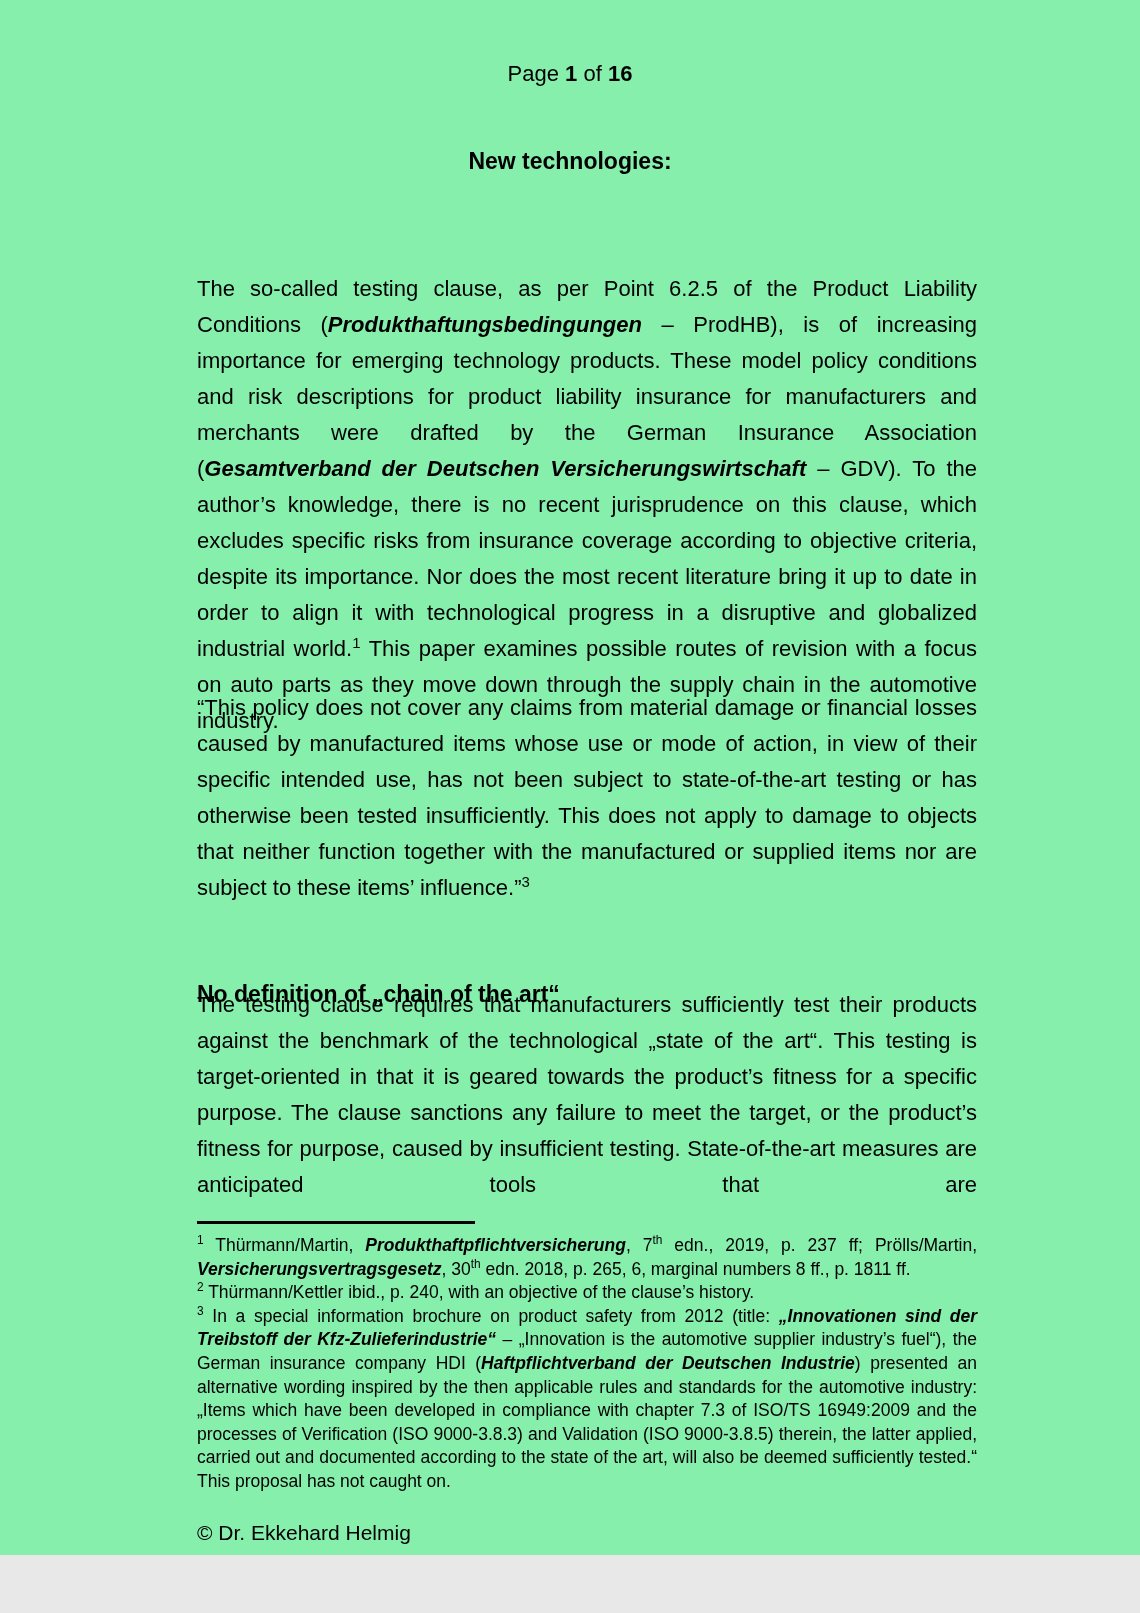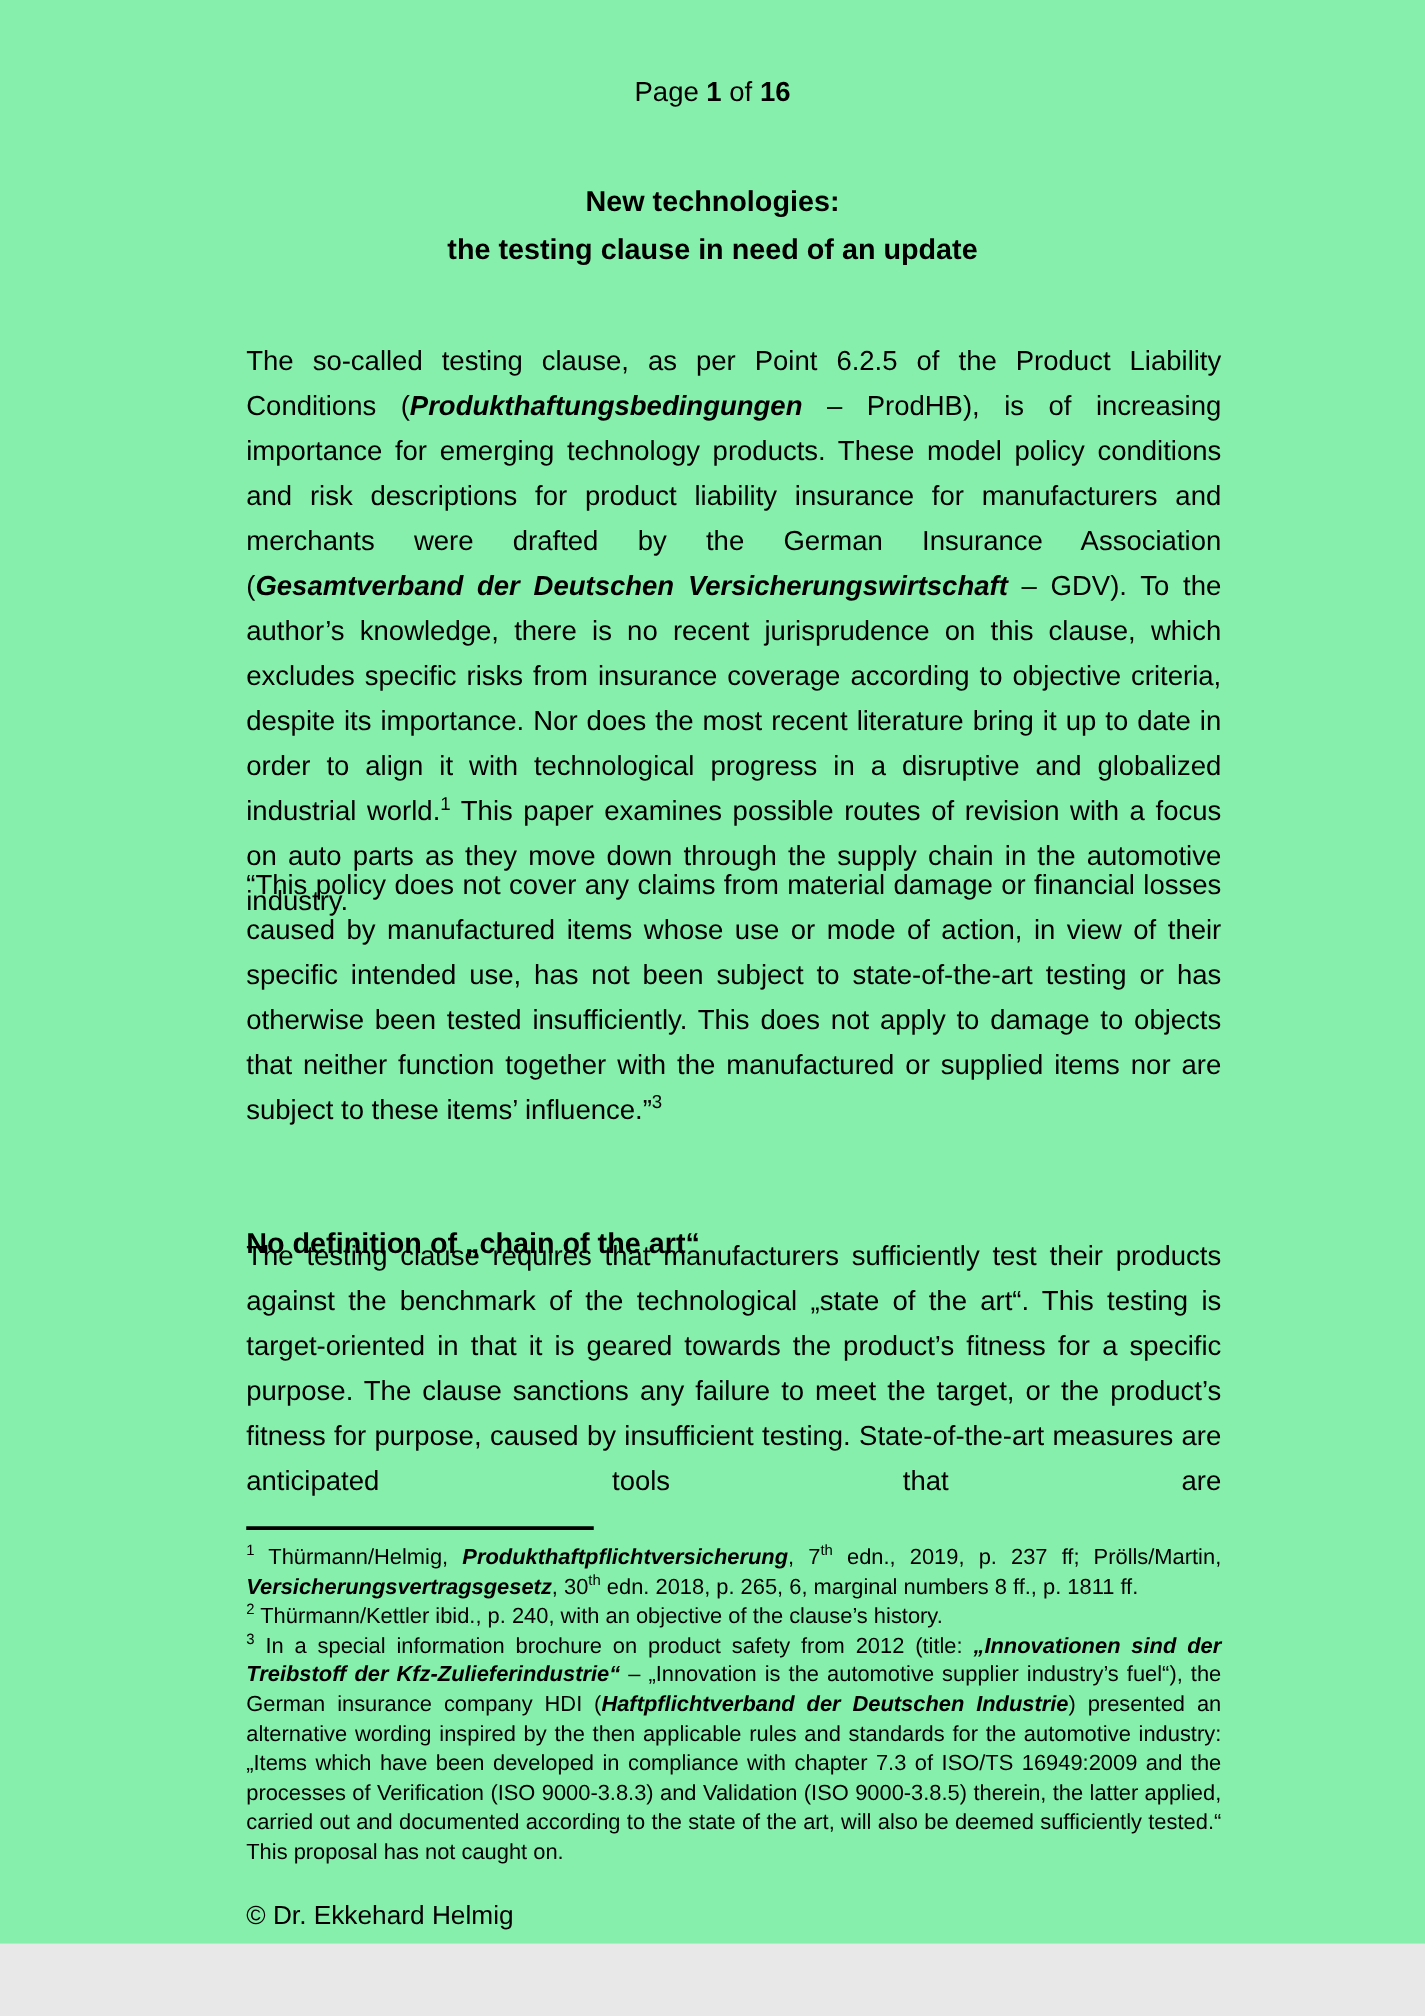--- a/index.html
+++ b/index.html
@@ -73,35 +73,34 @@
 <body>
 
 <div class="page">
 
   <div class="abs page-header">
     <span>Page </span><span class="bold">1</span><span> of </span><span class="bold">16</span>
   </div>
 
   <div class="abs doc-title">
     <div>New technologies:</div>
-    <div>the testing clause in need of an update</div>
   </div>
 
   <p class="abs body-par p-intro"><span>The so-called testing clause, as per Point 6.2.5 of the Product Liability Conditions (</span><i>Produkthaftungsbedingungen</i><span> – ProdHB), is of increasing importance for emerging technology products. These model policy conditions and risk descriptions for product liability insurance for manufacturers and merchants were drafted by the German Insurance Association (</span><i>Gesamtverband der Deutschen Versicherungswirtschaft</i><span> – GDV). To the author’s knowledge, there is no recent jurisprudence on this clause, which excludes specific risks from insurance coverage according to objective criteria, despite its importance. Nor does the most recent literature bring it up to date in order to align it with technological progress in a disruptive and globalized industrial world.</span><sup>1</sup><span> This paper examines possible routes of revision with a focus on auto parts as they move down through the supply chain in the automotive industry.</span></p>
 
 
   <p class="abs body-par p-quote"><span>“This policy does not cover any claims from material damage or financial losses caused by manufactured items whose use or mode of action, in view of their specific intended use, has not been subject to state-of-the-art testing or has otherwise been tested insufficiently. This does not apply to damage to objects that neither function together with the manufactured or supplied items nor are subject to these items’ influence.”</span><sup>3</sup></p>
 
   <h2 class="abs sec-heading">No definition of „chain of the art“</h2>
 
   <p class="abs body-par p-section">The testing clause requires that manufacturers sufficiently test their products against the benchmark of the technological „state of the art“. This testing is target-oriented in that it is geared towards the product’s fitness for a specific purpose. The clause sanctions any failure to meet the target, or the product’s fitness for purpose, caused by insufficient testing. State-of-the-art measures are anticipated tools that are</p>
 
   <div class="abs fn-sep"></div>
 
   <div class="abs footnotes">
-    <p><sup>1</sup><span> Thürmann/Helmig, </span><i>Produkthaftpflichtversicherung</i><span>, 7</span><sup>th</sup><span> edn., 2019, p. 237 ff; Prölls/Martin, </span><i>Versicherungsvertragsgesetz</i><span>, 30</span><sup>th</sup><span> edn. 2018, p. 265, 6, marginal numbers 8 ff., p. 1811 ff.</span></p>
+    <p><sup>1</sup><span> Thürmann/Martin, </span><i>Produkthaftpflichtversicherung</i><span>, 7</span><sup>th</sup><span> edn., 2019, p. 237 ff; Prölls/Martin, </span><i>Versicherungsvertragsgesetz</i><span>, 30</span><sup>th</sup><span> edn. 2018, p. 265, 6, marginal numbers 8 ff., p. 1811 ff.</span></p>
     <p><sup>2</sup><span> Thürmann/Kettler ibid., p. 240, with an objective of the clause’s history.</span></p>
     <p><sup>3</sup><span> In a special information brochure on product safety from 2012 (title: </span><i>„Innovationen sind der Treibstoff der Kfz-Zulieferindustrie“</i><span> – „Innovation is the automotive supplier industry’s fuel“), the German insurance company HDI (</span><i>Haftpflichtverband der Deutschen Industrie</i><span>) presented an alternative wording inspired by the then applicable rules and standards for the automotive industry: „Items which have been developed in compliance with chapter 7.3 of ISO/TS 16949:2009 and the processes of Verification (ISO 9000-3.8.3) and Validation (ISO 9000-3.8.5) therein, the latter applied, carried out and documented according to the state of the art, will also be deemed sufficiently tested.“ This proposal has not caught on.</span></p>
   </div>
 
   <div class="abs page-footer">© Dr. Ekkehard Helmig</div>
 
 </div>
 
 </body></html>

